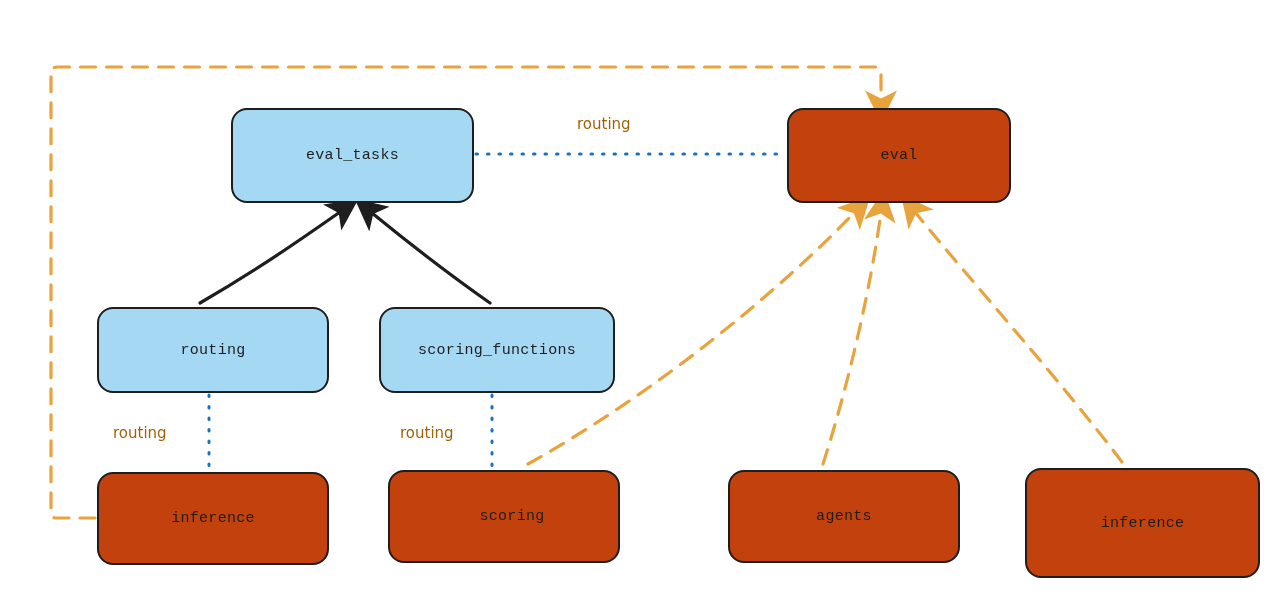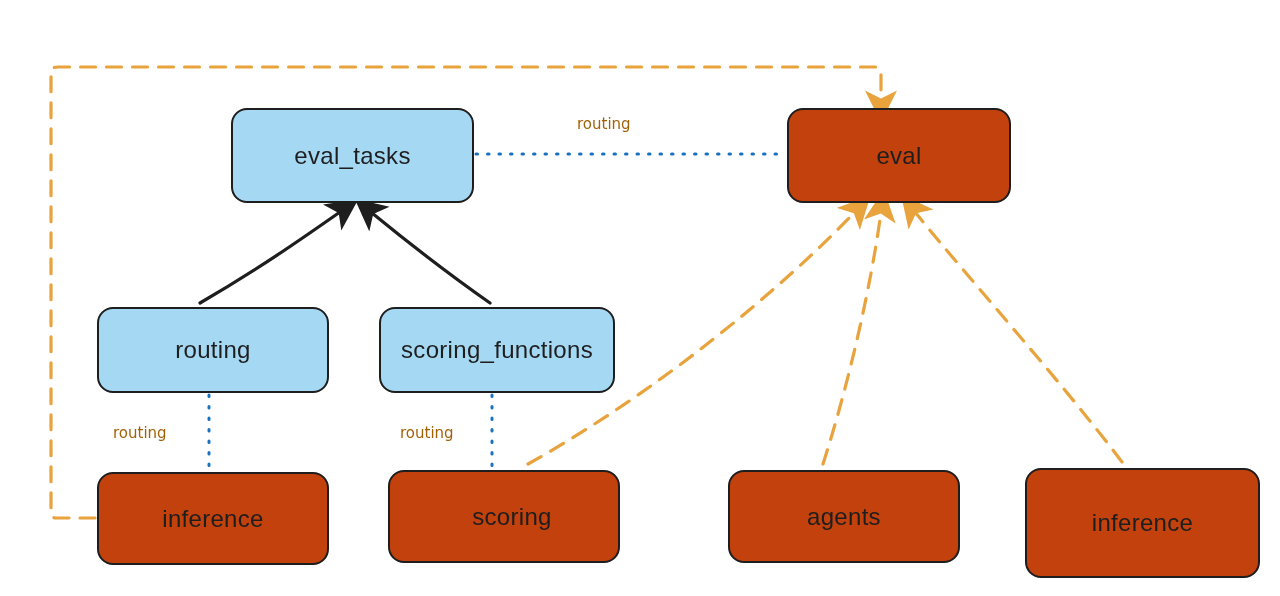--- a/index.html
+++ b/index.html
@@ -31,22 +31,22 @@
     position: absolute;
     box-sizing: border-box;
     border: 2.6px solid #1e1e1e;
     border-radius: 16px;
     display: flex;
     align-items: center;
     justify-content: center;
     z-index: 3;
   }
   .node .node-label {
-    font-family: Liberation Sans, sans-serif;
-    font-size: 24px;
+    font-family: Liberation Mono, monospace;
+    font-size: 15px;
     color: #1e1e1e;
     letter-spacing: 0.3px;
     white-space: nowrap;
     text-align: left;
   }
   .node.blue { background: #a5d8f3; }
   .node.green { background: #c2410c; }
   .edge-label {
     position: absolute;
     font-family: "DejaVu Sans", sans-serif;

